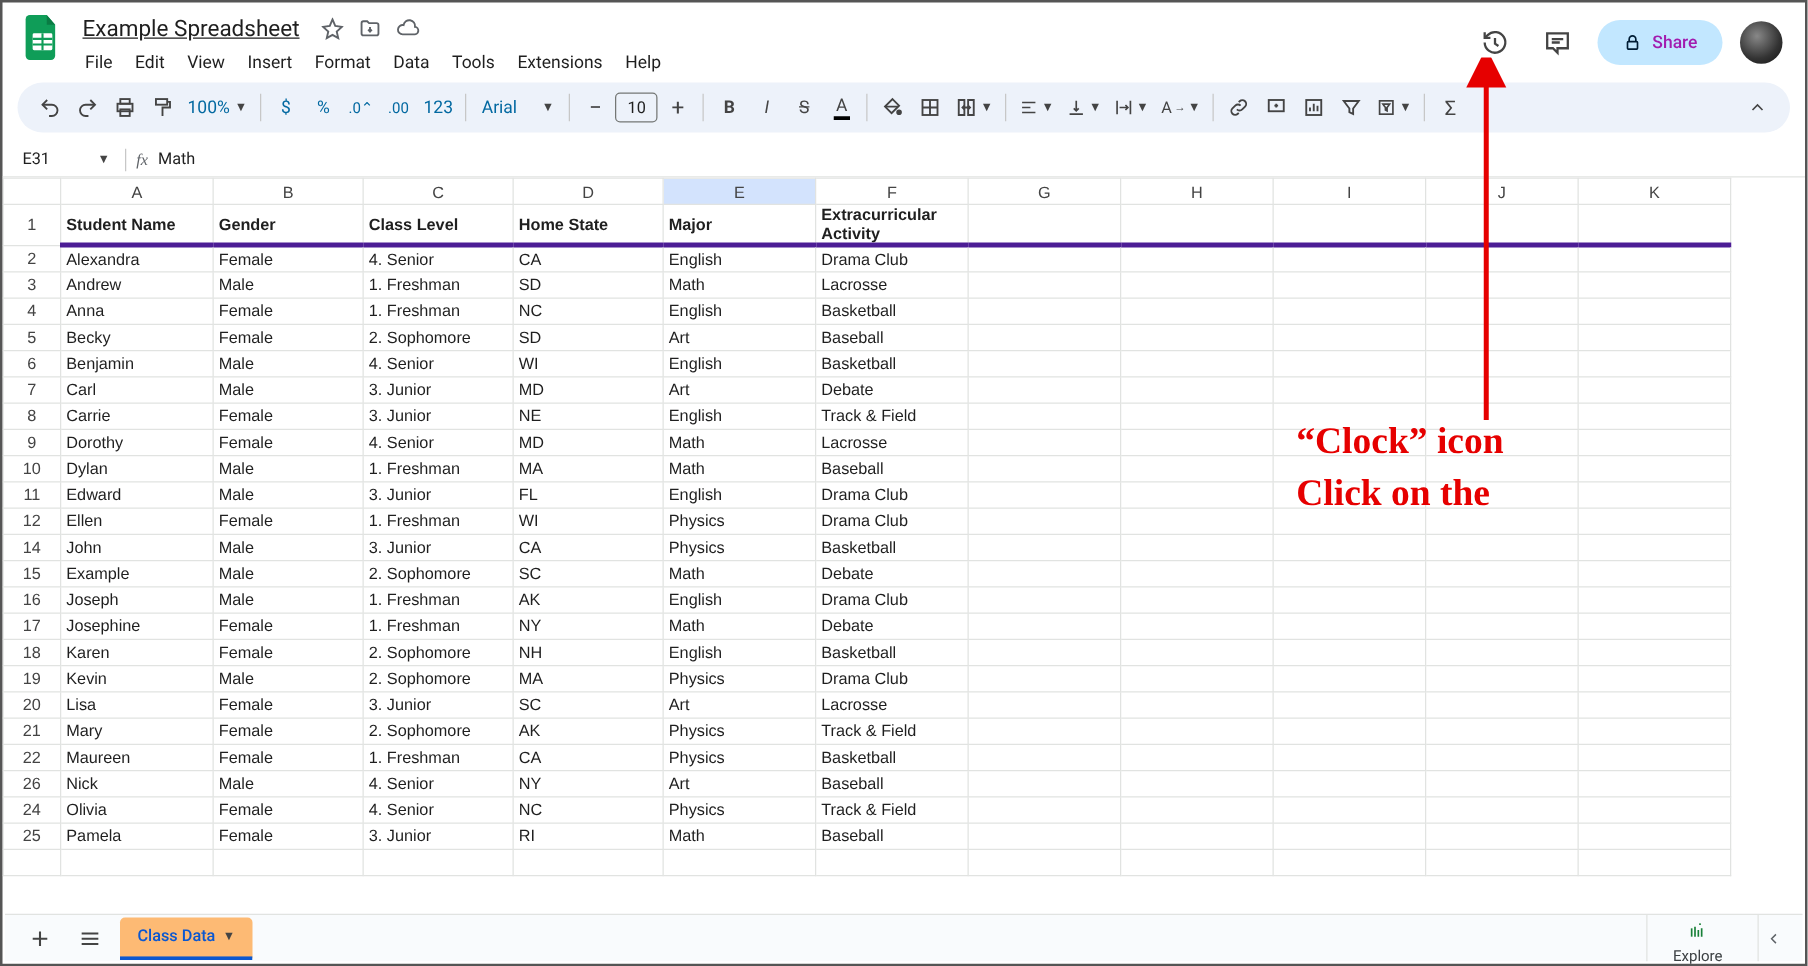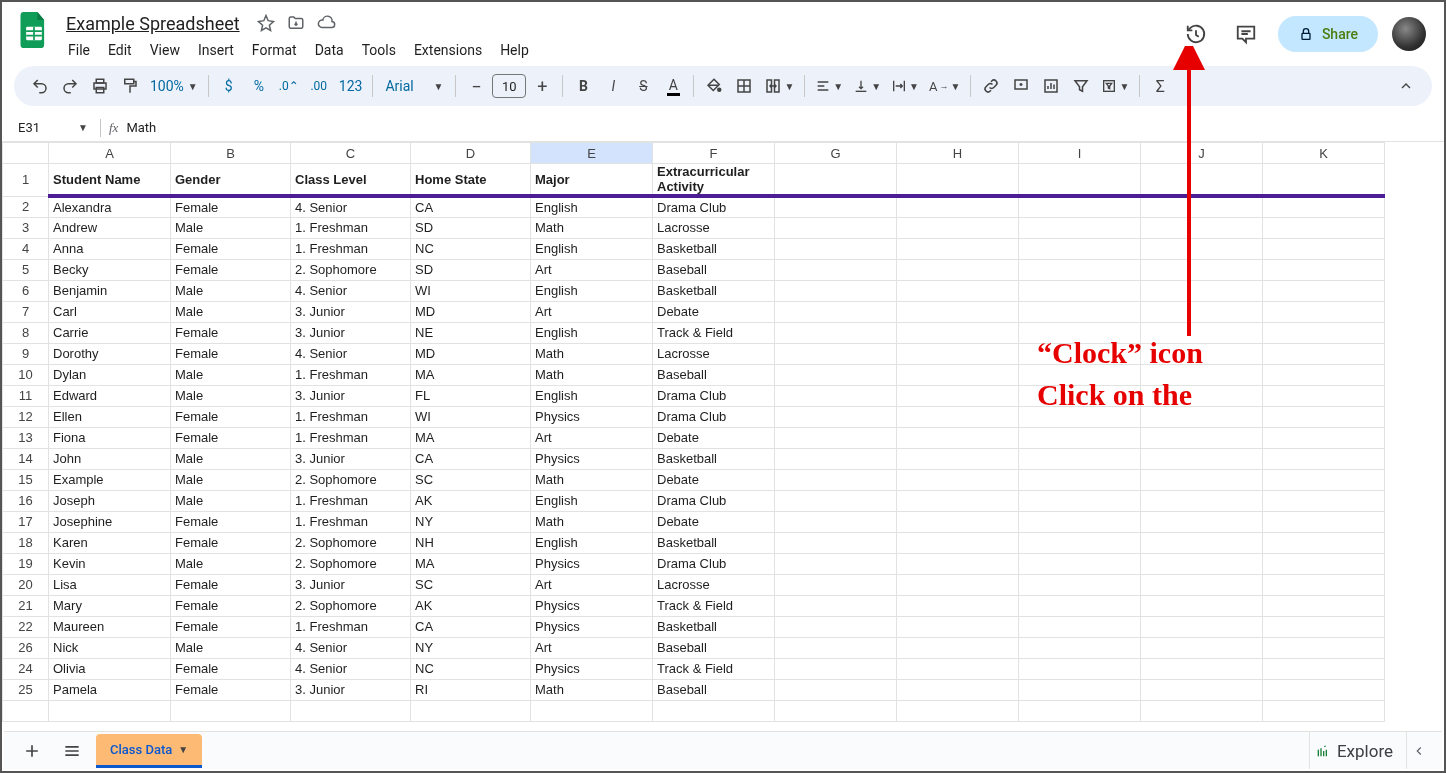--- a/index.html
+++ b/index.html
@@ -9,21 +9,21 @@
 .logo svg { width:28px; height:36px; }
 .title-area { flex:0 0 auto; margin-left:6px; }
 .title-row { display:flex; align-items:center; gap:10px; height:26px;text-decoration:underline; }
 .doc-title { font-size:18px; color:#1f1f1f; padding:2px 6px; }
 .title-icon { color:#444; display:flex; align-items:center; justify-content:center; width:20px; }
 .menu-row { display:flex; gap:2px; margin-top:2px; }
 .menu-item { padding:4px 8px; font-size:14px; color:#1f1f1f; border-radius:4px; cursor:pointer; }
 .header-spacer { flex:1; }
 .header-right { display:flex; align-items:center; gap:14px; padding-right:6px; padding-top:6px; }
 .hr-btn { width:36px; height:36px; border-radius:50%; display:flex; align-items:center; justify-content:center; color:#444; cursor:pointer; }
-.share-btn { background:#c2e7ff; border-radius:40px; padding:10px 20px; display:flex; align-items:center; gap:8px; font-size:14px; font-weight:500; color:#4d7c0f; cursor:pointer; }
+.share-btn { background:#c2e7ff; border-radius:40px; padding:10px 20px; display:flex; align-items:center; gap:8px; font-size:14px; font-weight:500; color:#a21caf; cursor:pointer; }
 .avatar { width:34px; height:34px; border-radius:50%; background:radial-gradient(circle at 40% 35%, #888 0%, #333 60%, #111 100%); cursor:pointer; }
 .toolbar { margin:0 12px; background:#edf2fa; border-radius:24px; height:40px; display:flex; align-items:center; padding:0 12px; gap:2px; }
 .tb-btn { min-width:28px; height:28px; display:flex; align-items:center; justify-content:center; border-radius:4px; color:#444; cursor:pointer; font-size:14px; padding:0 4px; }
 .tb-sep { width:1px; height:22px; background:#c7c7c7; margin:0 4px; }
 .tb-txt { font-size:14px; color:#0369a1; }
 .font-box { min-width:70px; justify-content:space-between; padding:0 6px; }
 .size-box { border:1px solid #747775; border-radius:4px; width:34px; height:24px; display:flex; align-items:center; justify-content:center; font-size:13px; }
 .toolbar-spacer { flex:1; }
 .namebox-row { display:flex; align-items:center; height:28px; padding:0 12px; margin-top:8px; border-bottom:1px solid #e1e3e1; }
 .namebox { width:78px; font-size:13px; color:#1f1f1f; padding:2px 4px; display:flex; align-items:center; justify-content:space-between; }
@@ -37,21 +37,21 @@
 .corner { width:46px; background:#fff; }
 .rowhdr { width:46px; text-align:center !important; color:#5f6368; font-size:12px; background:#fff; }
 .colhdr { height:24px; font-size:12px; }
 .col-A{width:122px;} .col-B{width:120px;} .col-C{width:120px;} .col-D{width:120px;} .col-E{width:122px;} .col-F{width:122px;} .col-G{width:122px;} .col-H{width:122px;} .col-I{width:122px;} .col-J{width:122px;} .col-K{width:122px;}
 .hdr-row td { font-weight:bold; height:32px; border-bottom:4px solid #4c1d95; }
 .sel-col { background:#d3e3fd !important; color:#0b57d0; }
 .tab-bar { position:absolute; bottom:2px; left:2px; right:2px; height:38px; background:#f9fbfd; border-top:1px solid #e1e3e1; display:flex; align-items:center; padding:0 12px; gap:8px; }
 .tab-btn { width:32px; height:32px; display:flex; align-items:center; justify-content:center; color:#444; cursor:pointer; border-radius:4px; }
 .sheet-tab { padding:8px 14px; background:#fdba74; border-radius:4px 4px 0 0; color:#0b57d0; font-weight:500; font-size:13px; display:flex; align-items:center; gap:6px; cursor:pointer; border-bottom:3px solid #0b57d0; margin-bottom:-1px;}
 .tab-spacer { flex:1; }
-.explore { display:flex; align-items:center; gap:6px; font-size:17px; color:#3c4043; padding:4px 5px; cursor:pointer; border-left:1px solid #e1e3e1; height:100%; }
+.explore { display:flex; align-items:center; gap:6px; font-size:12px; color:#3c4043; padding:4px 20px; cursor:pointer; border-left:1px solid #e1e3e1; height:100%;flex-direction:column; }
 .explore-badge { color:#188038; }
 .side-expand { width:24px; display:flex; align-items:center; justify-content:center; border-left:1px solid #e1e3e1; height:100%; cursor:pointer; color:#5f6368; }
 .annot-arrow { position:absolute; left:1162px; top:44px; pointer-events:none; }
 .annot-text { position:absolute; left:1035px; top:330px; font-family:"Comic Sans MS","Segoe Script",cursive; font-size:30px; font-weight:bold; color:#e60000; line-height:1.4; pointer-events:none; }
 svg { display:block; }
 .chev { font-size:10px; color:#444; }
 .txtcol-sw { border-bottom:3px solid #000; }
 </style>
 </head>
 <body>
@@ -474,34 +474,20 @@
           <td>WI</td>
           <td>Physics</td>
           <td>Drama Club</td>
           <td></td>
           <td></td>
           <td></td>
           <td></td>
           <td></td>
         </tr>
         <tr>
-          <th class="rowhdr">13</th>
-          <td>Fiona</td>
-          <td>Female</td>
-          <td>1. Freshman</td>
-          <td>MA</td>
-          <td>Art</td>
-          <td>Debate</td>
-          <td></td>
-          <td></td>
-          <td></td>
-          <td></td>
-          <td></td>
-        </tr>
-        <tr>
           <th class="rowhdr">14</th>
           <td>John</td>
           <td>Male</td>
           <td>3. Junior</td>
           <td>CA</td>
           <td>Physics</td>
           <td>Basketball</td>
           <td></td>
           <td></td>
           <td></td>

